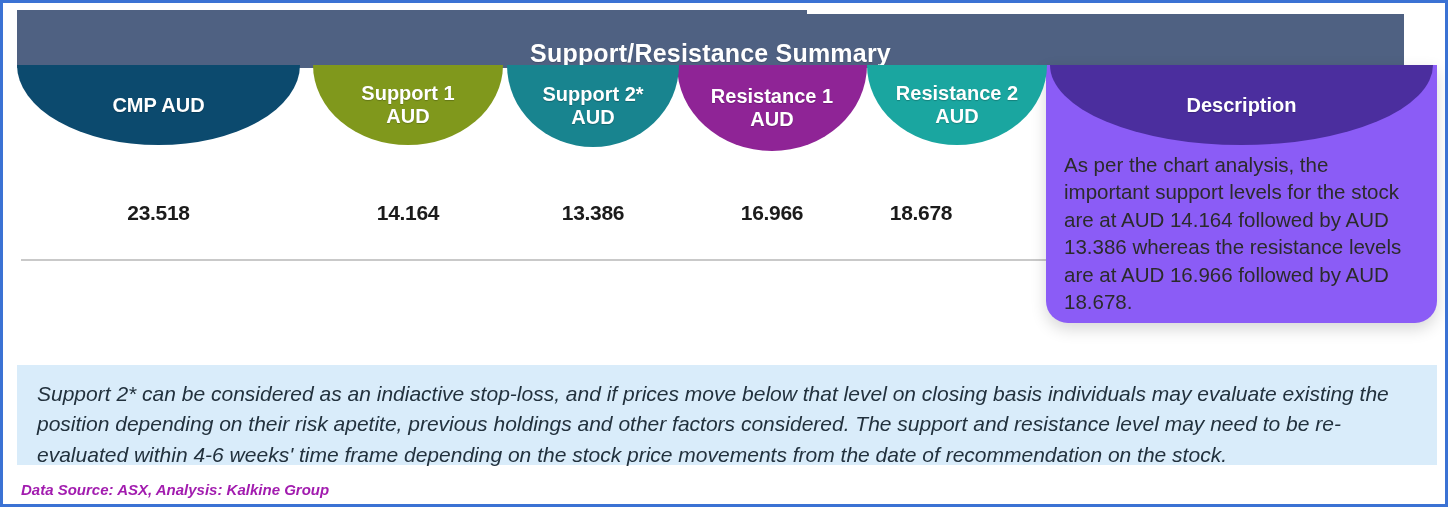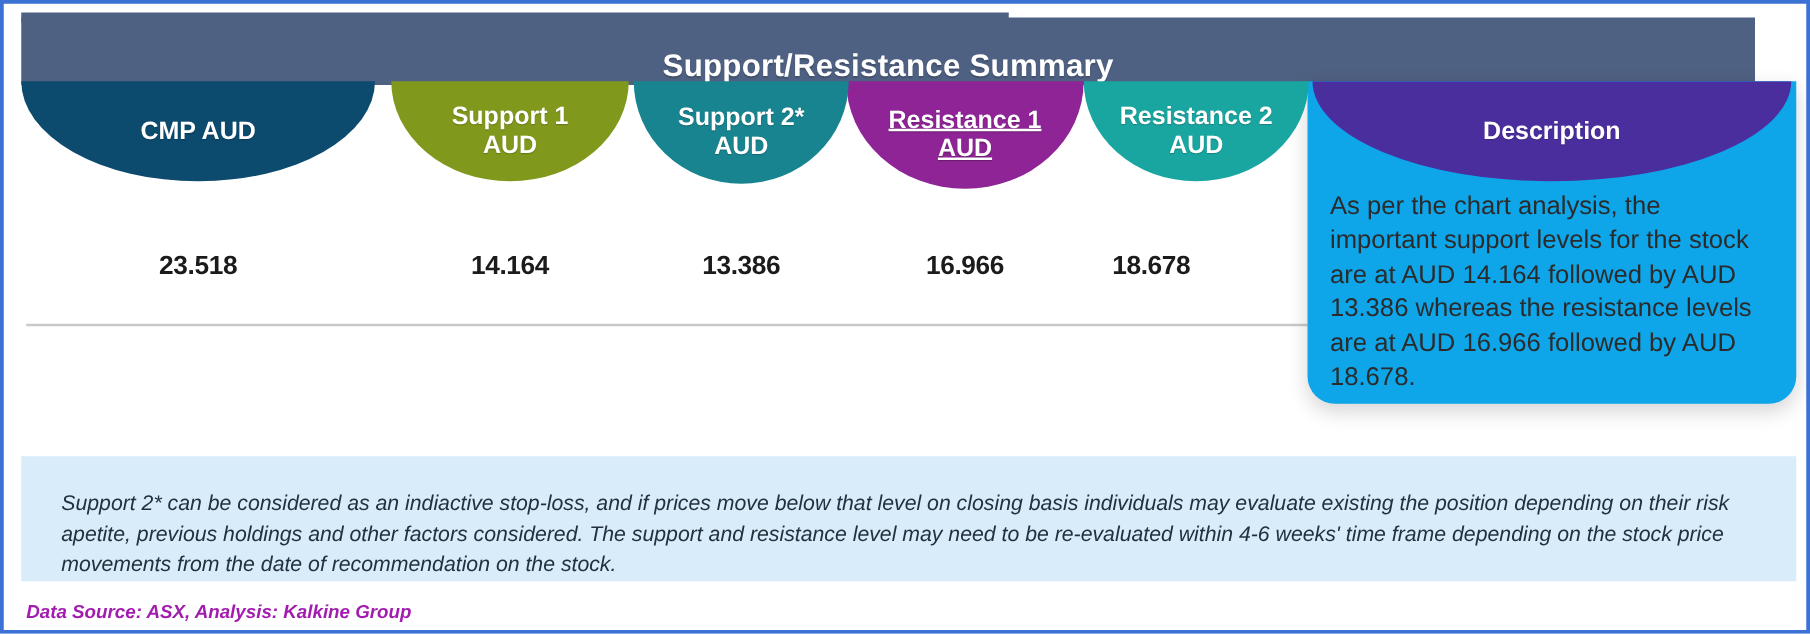--- a/index.html
+++ b/index.html
@@ -106,21 +106,21 @@
     background: #c9c9c9;
   }
 
   
   .desc-card {
     position: absolute;
     left: 1043px;
     top: 62px;
     width: 391px;
     height: 258px;
-    background: #0ea5e9;
+    background: #8b5cf6;
     border-bottom-left-radius: 22px;
     border-bottom-right-radius: 22px;
     box-shadow: 0 6px 16px rgba(0,0,0,.16);
     overflow: hidden;
   }
   .desc-card .desc-pill {
     position: absolute;
     left: 4px;
     top: 0;
     width: 383px;
@@ -151,22 +151,22 @@
     position: absolute;
     left: 14px;
     top: 362px;
     width: 1420px;
     height: 100px;
     background: #d9ecfa;
     box-sizing: border-box;
     padding: 14px 20px 0 20px;
   }
   .disclaimer p {
-    margin: 12px;
-    font-size: 17px;
+    margin: 0;
+    font-size: 21px;
     line-height: 1.45;
     font-style: italic;
     color: #22313d;
   }
 
   
   .footer {
     position: absolute;
     left: 18px;
     top: 478px;
@@ -190,21 +190,21 @@
   <div class="pill-row">
       <div class="pill" style="left: 0px; width: 283px; height: 80px; background: #0c4a6e; z-index: 10;">
         <span>CMP AUD</span>
       </div>
       <div class="pill" style="left: 296px; width: 190px; height: 80px; background: rgb(128, 152, 28); z-index: 9;">
         <span>Support 1<br>AUD</span>
       </div>
       <div class="pill" style="left: 490px; width: 172px; height: 82px; background: rgb(24, 132, 143); z-index: 8;">
         <span>Support 2*<br>AUD</span>
       </div>
-      <div class="pill" style="left: 660px; width: 190px; height: 86px; background: rgb(143, 36, 150); z-index: 7; text-decoration: underline;">
+      <div class="pill" style="left: 660px; width: 190px; height: 86px; background: rgb(143, 36, 150); z-index: 7;">
         <span>Resistance 1<br>AUD</span>
       </div>
       <div class="pill" style="left: 850px; width: 180px; height: 80px; background: rgb(26, 166, 160); z-index: 6;">
         <span>Resistance 2<br>AUD</span>
       </div>
     </div>
 
   <div class="values-row">
       <div class="value-cell" style="left: 0px; width: 283px;">23.518</div>
       <div class="value-cell" style="left: 296px; width: 190px;">14.164</div>

